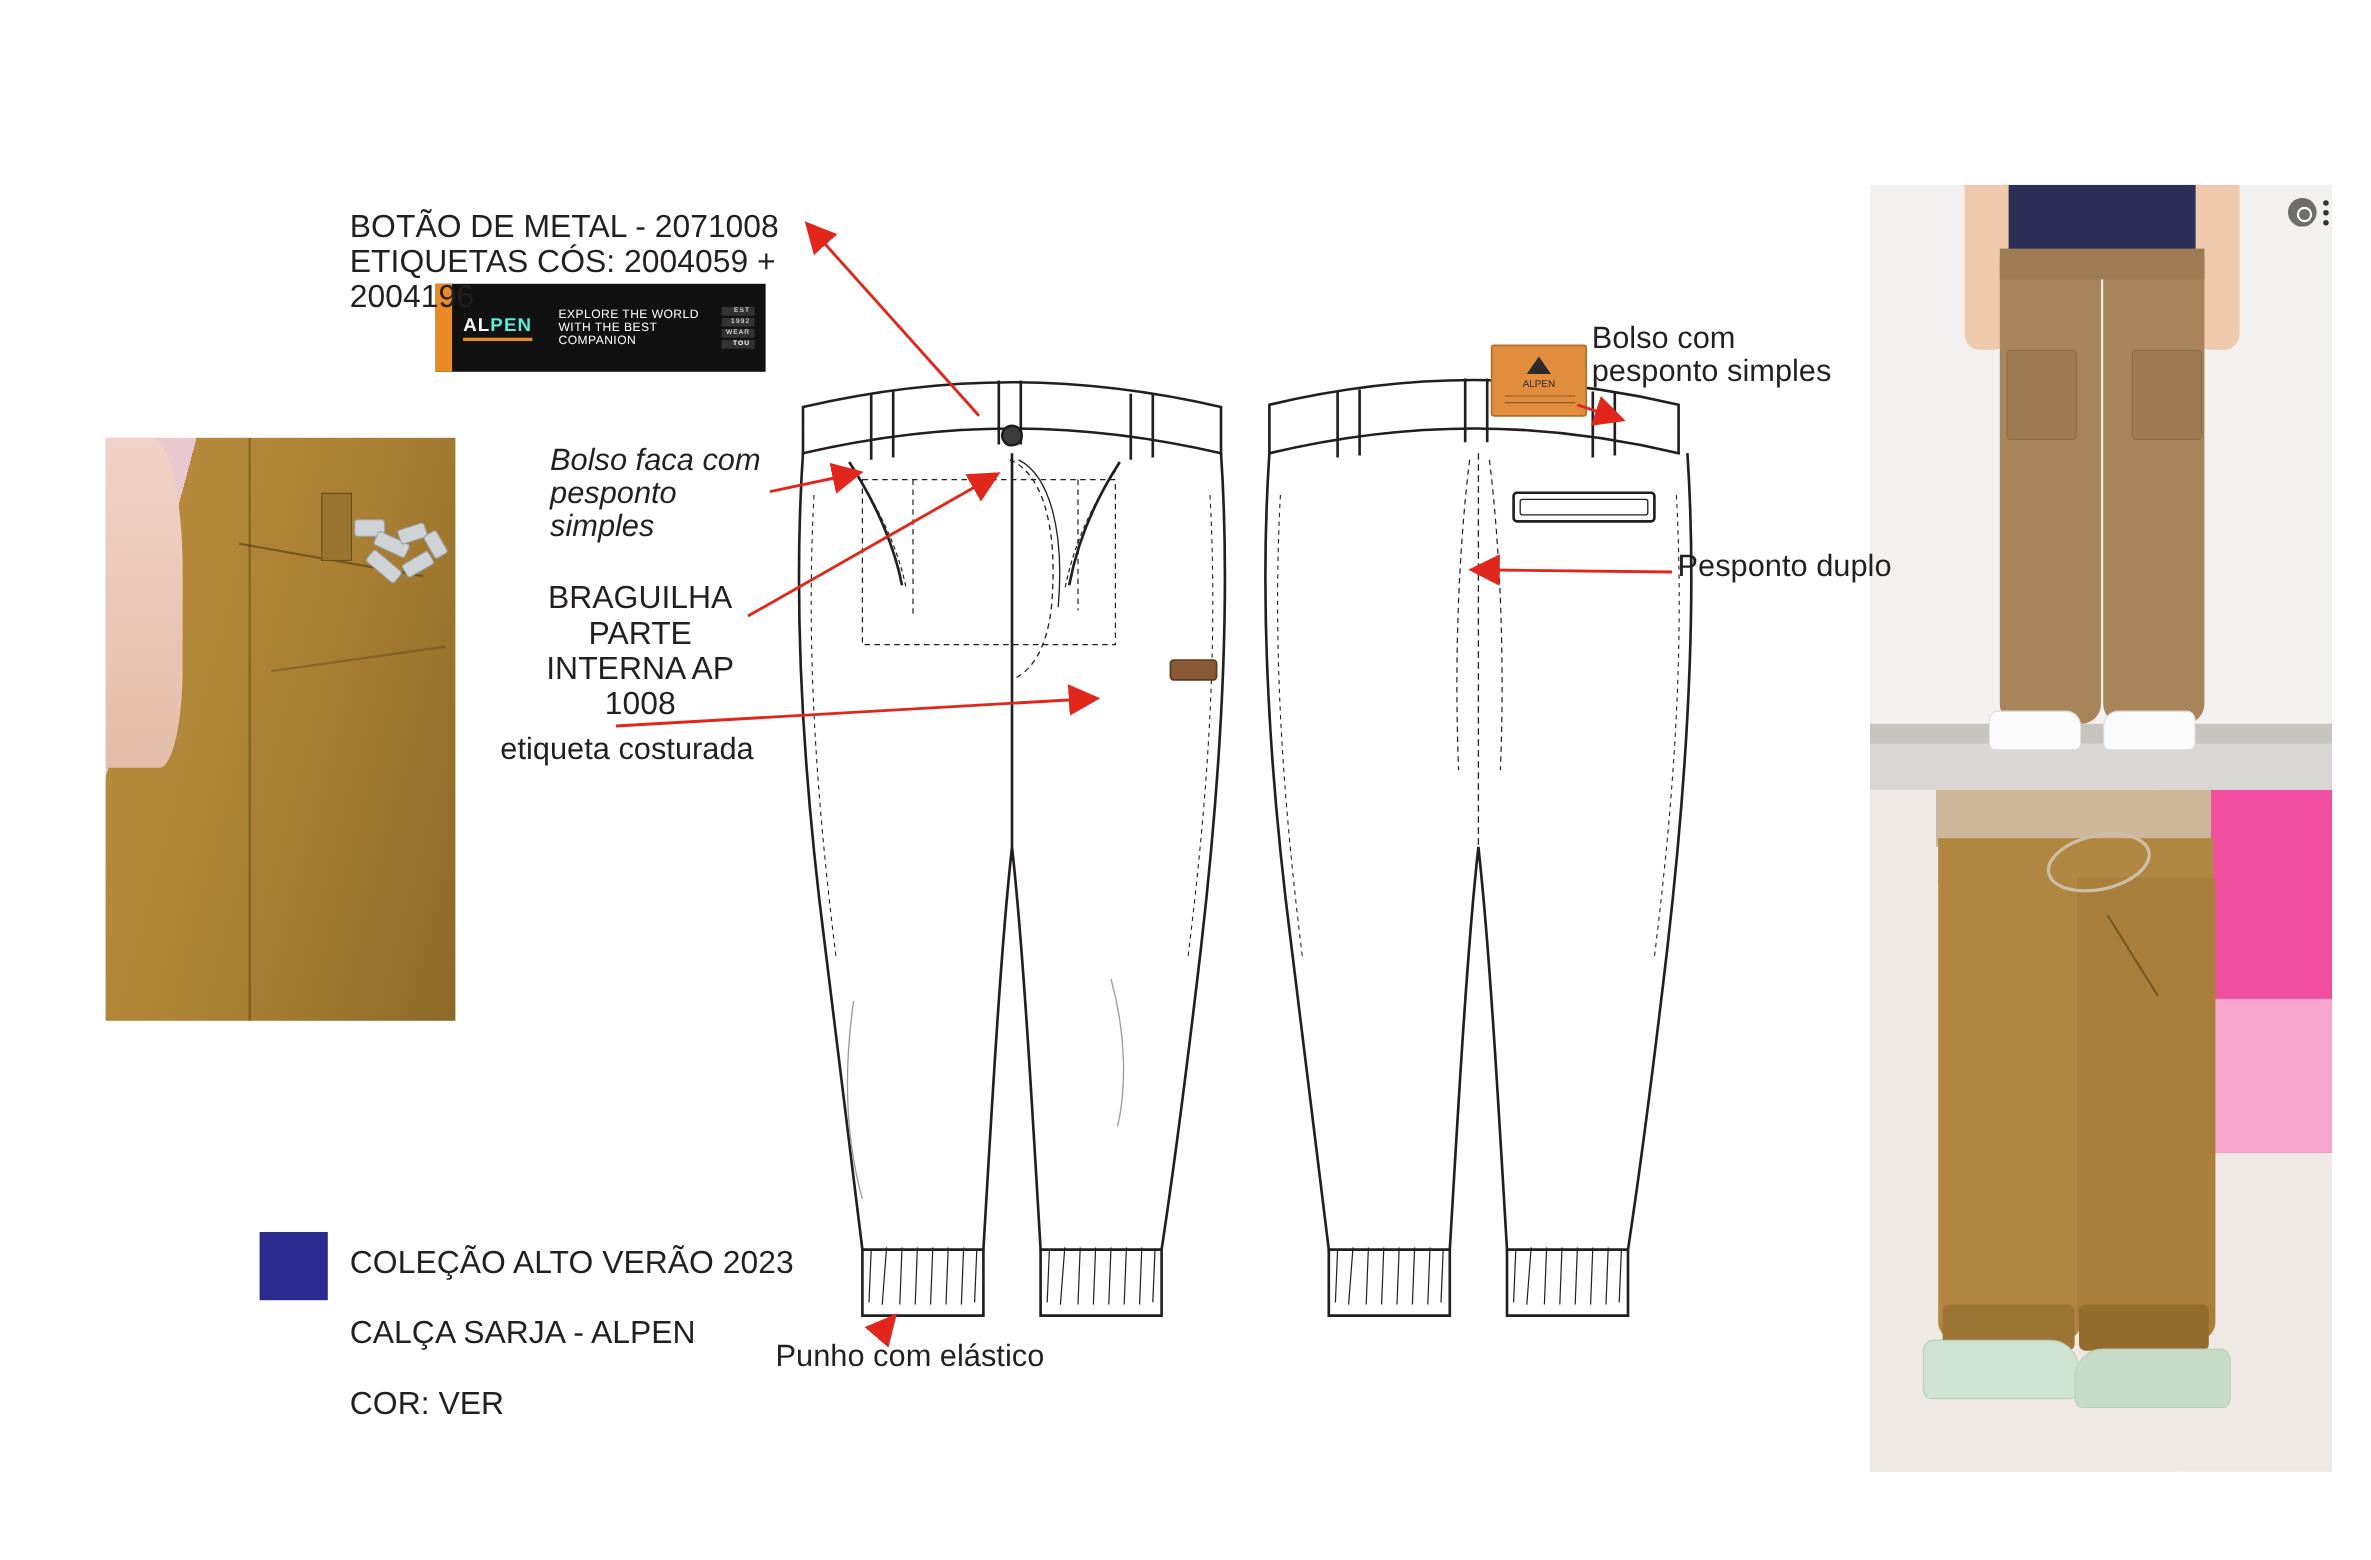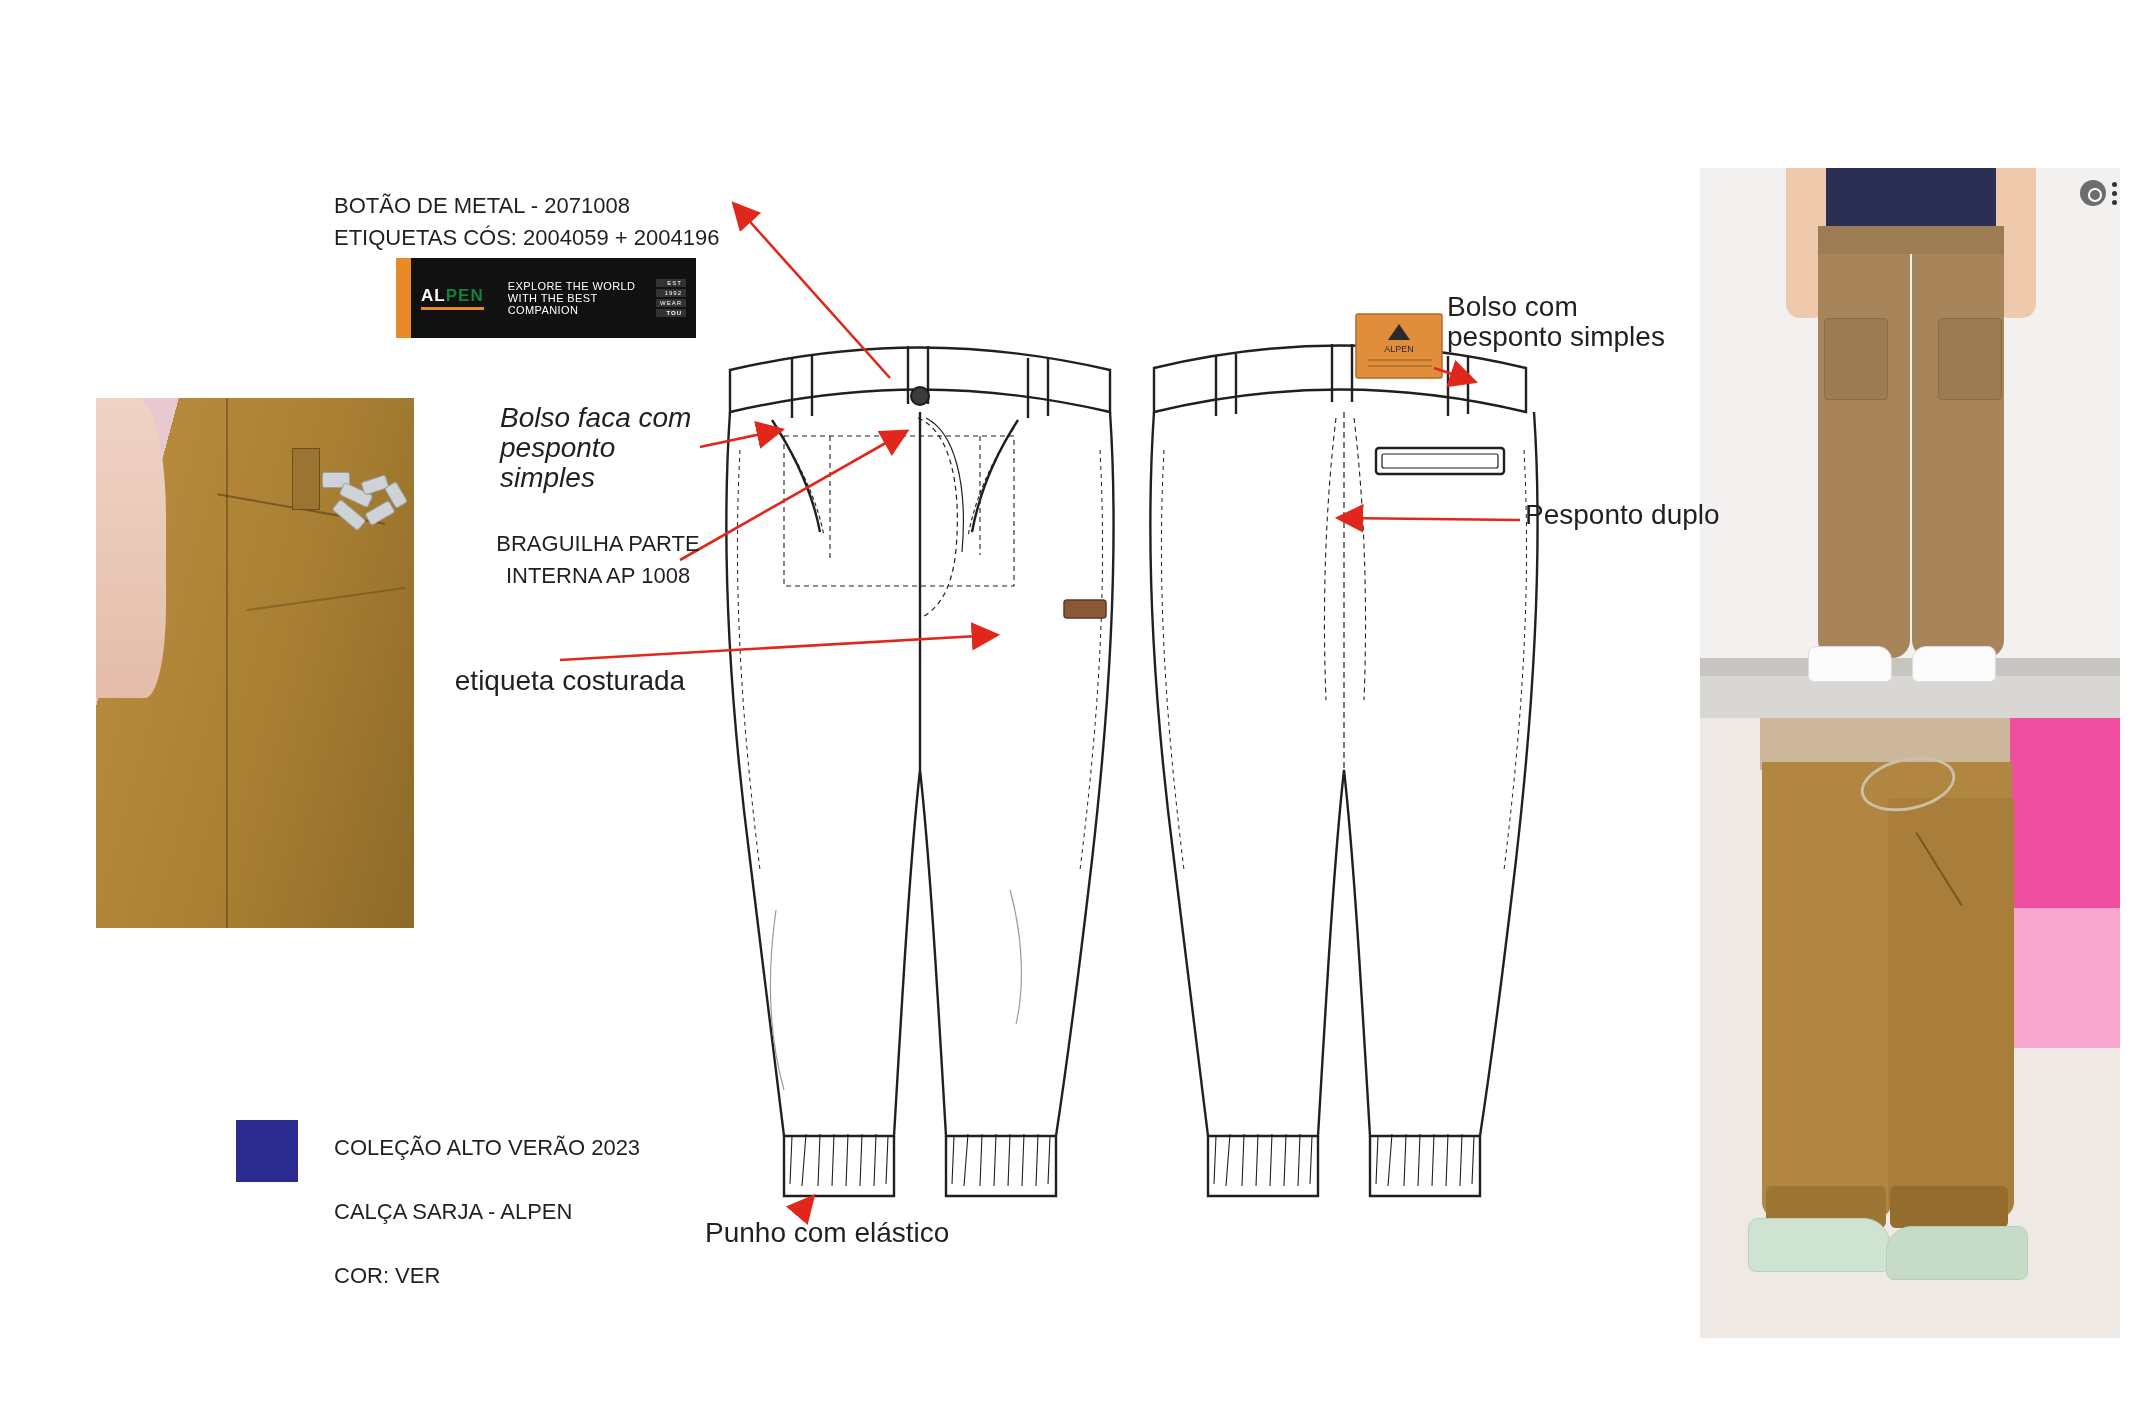--- a/index.html
+++ b/index.html
@@ -1,20 +1,20 @@
 <!DOCTYPE html>
 <html><head>
 <meta charset="utf-8">
 <style>
   html,body{margin:0;padding:0;background:#ffffff;}
   body{width:2155px;height:1418px;position:relative;overflow:hidden;
        font-family:"Liberation Sans", sans-serif;color:#231f20;}
   .abs{position:absolute;}
   .txt{font-size:28px;line-height:30px;white-space:pre-line;color:#231f20;}
-  .txt-lg{font-size:22px;line-height:32px;margin-left:16px;}
+  .txt-lg{font-size:29px;line-height:32px;}
   
   #photo-pocket{left:96px;top:398px;width:318px;height:530px;overflow:hidden;
       background:linear-gradient(105deg,#e8c9cf 0%,#e8c9cf 18%,#b68a3c 18%,#a97f33 55%,#8d6a29 100%);}
   #photo-pocket .skin{position:absolute;left:0;top:0;width:70px;height:300px;
       background:linear-gradient(180deg,#f0d3c6,#e4bda9);border-radius:0 40% 30% 0;}
   #photo-pocket .seam{position:absolute;left:130px;top:0;width:2px;height:530px;background:rgba(80,55,15,.45);}
   #photo-pocket .seam2{position:absolute;left:150px;top:200px;width:160px;height:2px;background:rgba(80,55,15,.35);transform:rotate(-8deg);}
   #photo-pocket .pocketline{position:absolute;left:120px;top:110px;width:170px;height:2px;background:rgba(70,48,12,.5);transform:rotate(10deg);}
   #photo-pocket .loop{position:absolute;left:196px;top:50px;width:26px;height:60px;background:#9a7430;border:1px solid rgba(60,40,10,.5);}
   #photo-pocket .keys{position:absolute;left:226px;top:74px;width:110px;height:90px;}
@@ -49,21 +49,21 @@
   #photo-model-bottom .cuffL{position:absolute;left:66px;top:468px;width:120px;height:42px;background:#9c7433;border-radius:6px;}
   #photo-model-bottom .cuffR{position:absolute;left:190px;top:468px;width:118px;height:42px;background:#946d2e;border-radius:6px;}
   #photo-model-bottom .shoeL{position:absolute;left:48px;top:500px;width:140px;height:52px;background:#cfe3d2;border-radius:10px 26px 8px 8px;border:1px solid #b9cfbc;}
   #photo-model-bottom .shoeR{position:absolute;left:186px;top:508px;width:140px;height:52px;background:#c6dcc9;border-radius:26px 10px 8px 8px;border:1px solid #b9cfbc;}
   #photo-model-bottom .cord{position:absolute;left:160px;top:40px;width:90px;height:46px;border:3px solid #cbbfa8;border-radius:50%;transform:rotate(-12deg);}
   #photo-model-bottom .pocketline{position:absolute;left:196px;top:150px;width:86px;height:2px;background:rgba(60,40,10,.45);transform:rotate(58deg);}
   
   #label-cos{left:396px;top:258px;width:300px;height:80px;background:#111;display:flex;align-items:center;}
   #label-cos .orange{width:30px;height:100%;background:#e98a28;}
   #label-cos .brand{color:#fff;font-size:17px;font-weight:bold;letter-spacing:1px;padding-left:10px;}
-  #label-cos .brand .or{color:#15803d;}
+  #label-cos .brand .or{color:#5eead4;}
   #label-cos .slogan{color:#fff;font-size:11px;line-height:12px;padding-left:24px;letter-spacing:.4px;}
   #label-cos .bars{margin-left:auto;padding-right:10px;text-align:right;}
   #label-cos .bars div{color:#fff;font-size:6px;letter-spacing:1px;background:#333;margin:2px 0;padding:1px 4px;}
   #label-cos .tou{color:#e23b2e;font-size:8px;font-weight:bold;}
   
   #color-chip{left:236px;top:1120px;width:62px;height:62px;background:#2b2b8f;}
   
   svg.arrows{position:absolute;left:0;top:0;width:2155px;height:1418px;pointer-events:none;}
 </style>
 </head>

